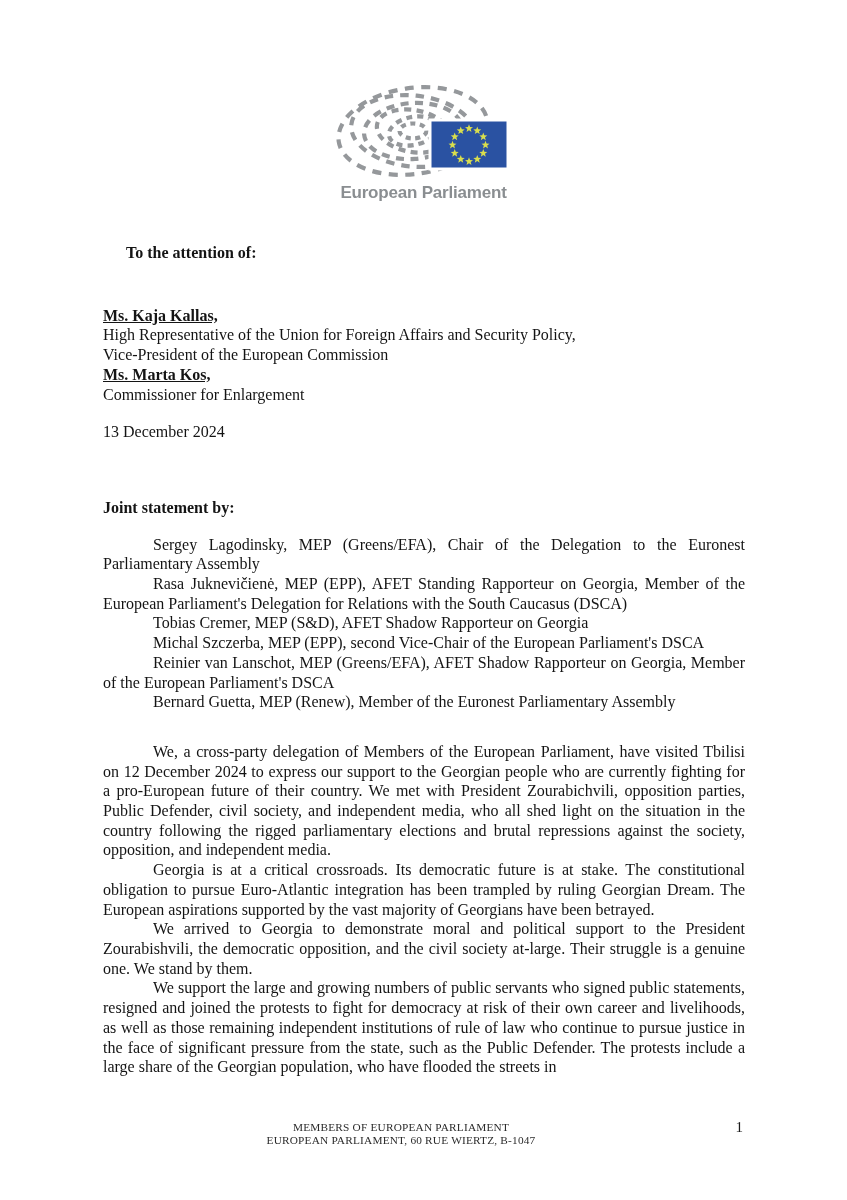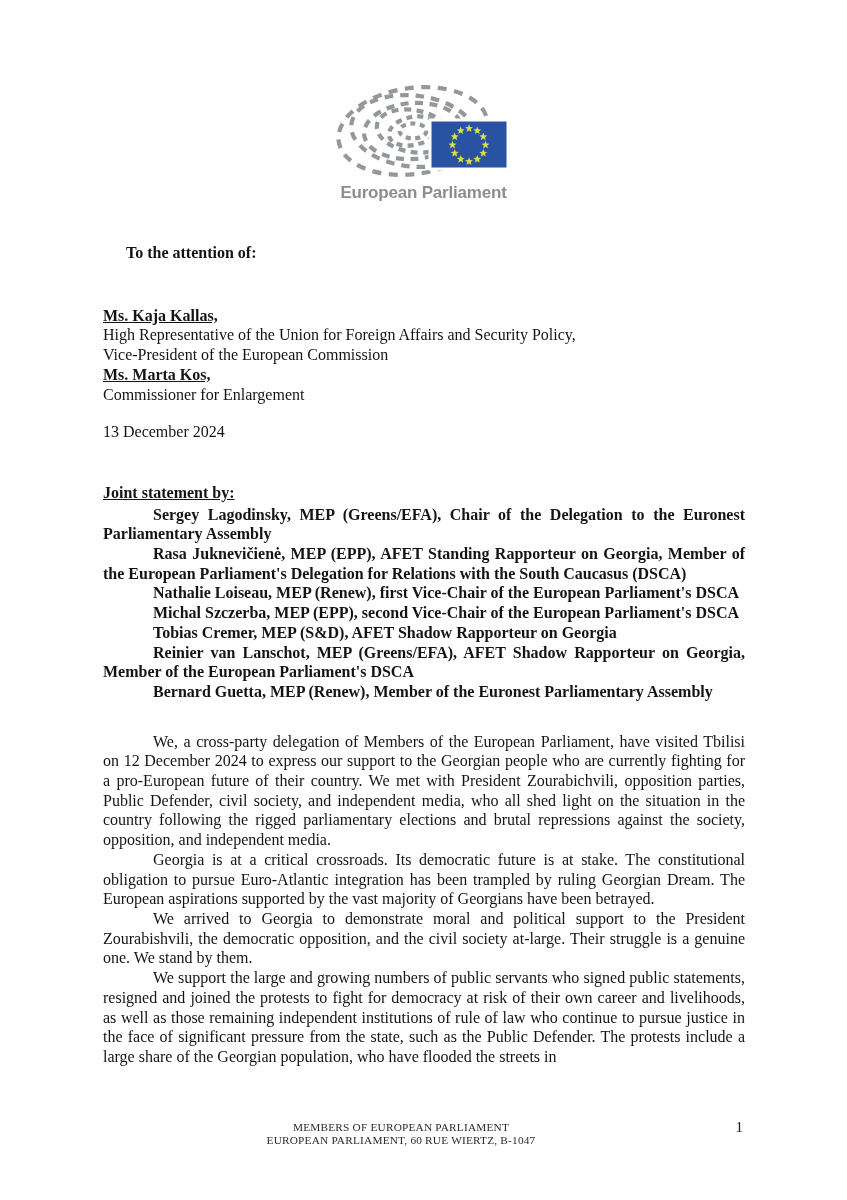--- a/index.html
+++ b/index.html
@@ -44,25 +44,24 @@
   .attention-heading {
     margin-top: 40px;
     font-weight: bold;
     margin-left: 23px;
   }
   .recipients { margin-top: 43px; }
   .date-line {
     margin-top: 18px;
   }
   .statement-heading {
-    margin-top: 41px;
+    margin-top: 56px;
     font-weight: bold;
-    text-decoration: underline;
   }
-  .signatories { margin-top: 2px; font-weight: bold; }
+  .signatories { margin-top: 17px; }
   .signatories p,
   .body-paragraphs p {
     margin: 0;
     text-align: justify;
     text-indent: 50px;
   }
   .body-paragraphs { margin-top: 30px; font-family: Liberation Serif, serif; }
   
   .footer {
     position: absolute;
@@ -132,23 +131,22 @@
       <div>Commissioner for Enlargement</div>
     </div>
 
     <div class="date-line">13 December 2024</div>
 
     <div class="statement-heading">Joint statement by:</div>
 
     <div class="signatories">
       <p>Sergey Lagodinsky, MEP (Greens/EFA), Chair of the Delegation to the Euronest Parliamentary Assembly</p>
       <p>Rasa Juknevičienė, MEP (EPP), AFET Standing Rapporteur on Georgia, Member of the European Parliament's Delegation for Relations with the South Caucasus (DSCA)</p>
-      <p>Nathalie Loiseau, MEP (Renew), first Vice-Chair of the European Parliament's DSCA</p>
+      <p>Tobias Cremer, MEP (S&amp;D), AFET Shadow Rapporteur on Georgia</p>
       <p>Michal Szczerba, MEP (EPP), second Vice-Chair of the European Parliament's DSCA</p>
-      <p>Tobias Cremer, MEP (S&amp;D), AFET Shadow Rapporteur on Georgia</p>
       <p>Reinier van Lanschot, MEP (Greens/EFA), AFET Shadow Rapporteur on Georgia, Member of the European Parliament's DSCA</p>
       <p>Bernard Guetta, MEP (Renew), Member of the Euronest Parliamentary Assembly</p>
     </div>
 
     <div class="body-paragraphs">
       <p>We, a cross-party delegation of Members of the European Parliament, have visited Tbilisi on 12 December 2024 to express our support to the Georgian people who are currently fighting for a pro-European future of their country. We met with President Zourabichvili, opposition parties, Public Defender, civil society, and independent media, who all shed light on the situation in the country following the rigged parliamentary elections and brutal repressions against the society, opposition, and independent media.</p>
       <p>Georgia is at a critical crossroads. Its democratic future is at stake. The constitutional obligation to pursue Euro-Atlantic integration has been trampled by ruling Georgian Dream. The European aspirations supported by the vast majority of Georgians have been betrayed.</p>
       <p>We arrived to Georgia to demonstrate moral and political support to the President Zourabishvili, the democratic opposition, and the civil society at-large. Their struggle is a genuine one. We stand by them.</p>
       <p>We support the large and growing numbers of public servants who signed public statements, resigned and joined the protests to fight for democracy at risk of their own career and livelihoods, as well as those remaining independent institutions of rule of law who continue to pursue justice in the face of significant pressure from the state, such as the Public Defender. The protests include a large share of the Georgian population, who have flooded the streets in</p>
     </div>

